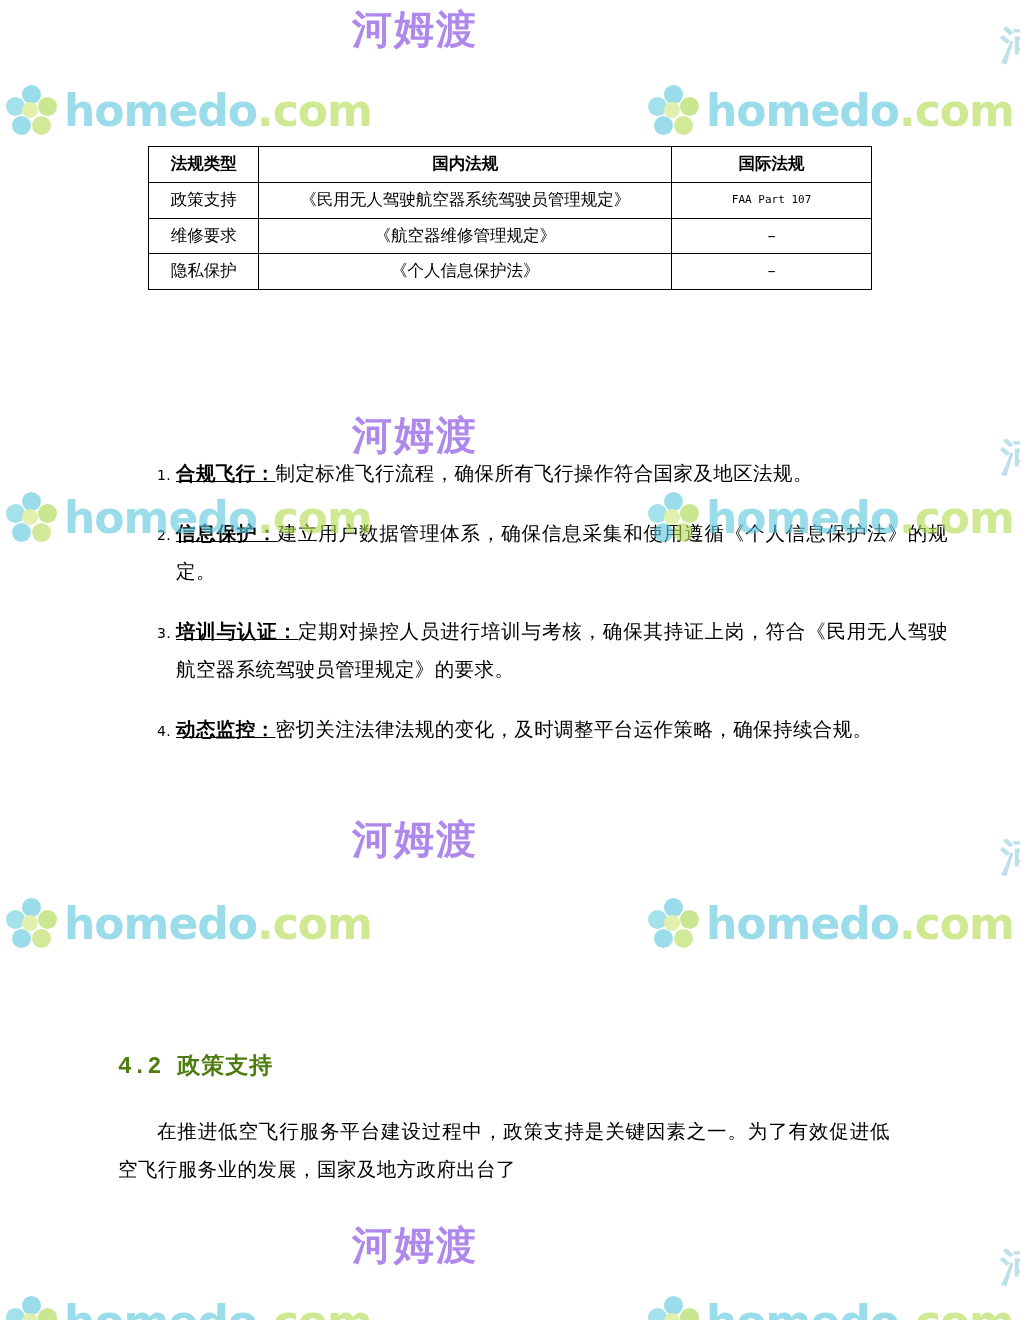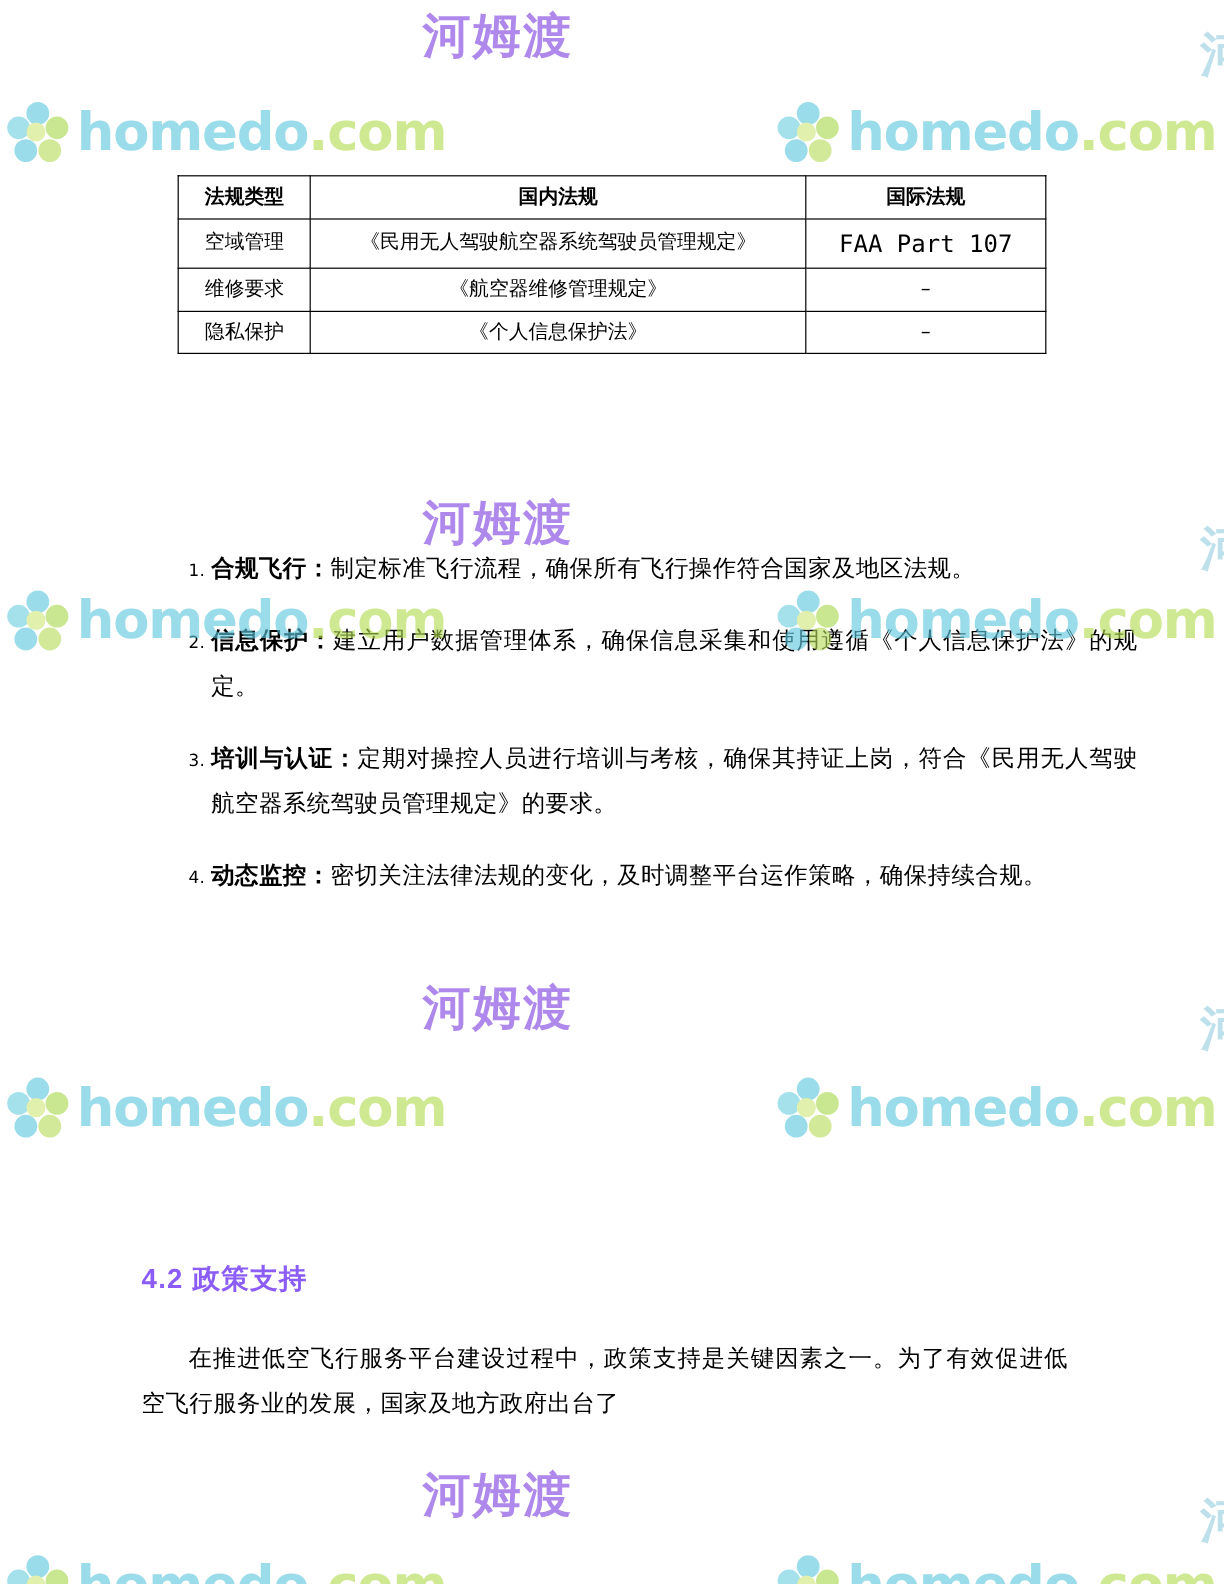--- a/index.html
+++ b/index.html
@@ -41,21 +41,21 @@
     font-weight: normal;
   }
   .doc-table thead td {
     font-weight: bold;
   }
   .col-type { width: 110px; }
   .col-dom  { width: 414px; }
   .col-intl { width: 200px; }
   .mono {
     font-family: "DejaVu Sans Mono", monospace;
-    font-size: 20px;
+    font-size: 11px;
     margin-top: 35px;
   }
 
   .body-text {
     position: absolute;
     font-family: "DejaVu Sans", sans-serif;
     font-size: 19.5px;
     line-height: 1.95;
     color: #000;
     letter-spacing: 0.4px;
@@ -85,37 +85,38 @@
     line-height: 1.95;
     margin-bottom: 22px;
     letter-spacing: 0.4px;
     text-align: justify;
   }
   .ol-list > li::marker {
     font-size: 14px;
   }
   .ol-list b {
     font-weight: bold;
+    text-decoration: underline;
   }
 
   .para-2 {
     left: 118px;
     top: 935px;
     width: 772px;
     text-indent: 2em;
   }
 
   .heading-2 {
     position: absolute;
     left: 118px;
     top: 1050px;
-    font-family: Liberation Sans, sans-serif;
+    font-family: Liberation Mono, monospace;
     font-size: 23px;
     font-weight: bold;
-    color: #8b5cf6;
+    color: #4d7c0f;
     letter-spacing: 1px;
   }
 
   .para-3 {
     left: 118px;
     top: 1113px;
     width: 772px;
     text-indent: 2em;
   }
 
@@ -189,21 +190,21 @@
   <table class="doc-table">
     <thead>
       <tr>
         <td class="col-type">法规类型</td>
         <td class="col-dom">国内法规</td>
         <td class="col-intl">国际法规</td>
       </tr>
     </thead>
     <tbody>
       <tr>
-        <td>空域管理</td>
+        <td>政策支持</td>
         <td>《民用无人驾驶航空器系统驾驶员管理规定》</td>
         <td class="mono">FAA Part 107</td>
       </tr>
       <tr>
         <td>维修要求</td>
         <td>《航空器维修管理规定》</td>
         <td>–</td>
       </tr>
       <tr>
         <td>隐私保护</td>

